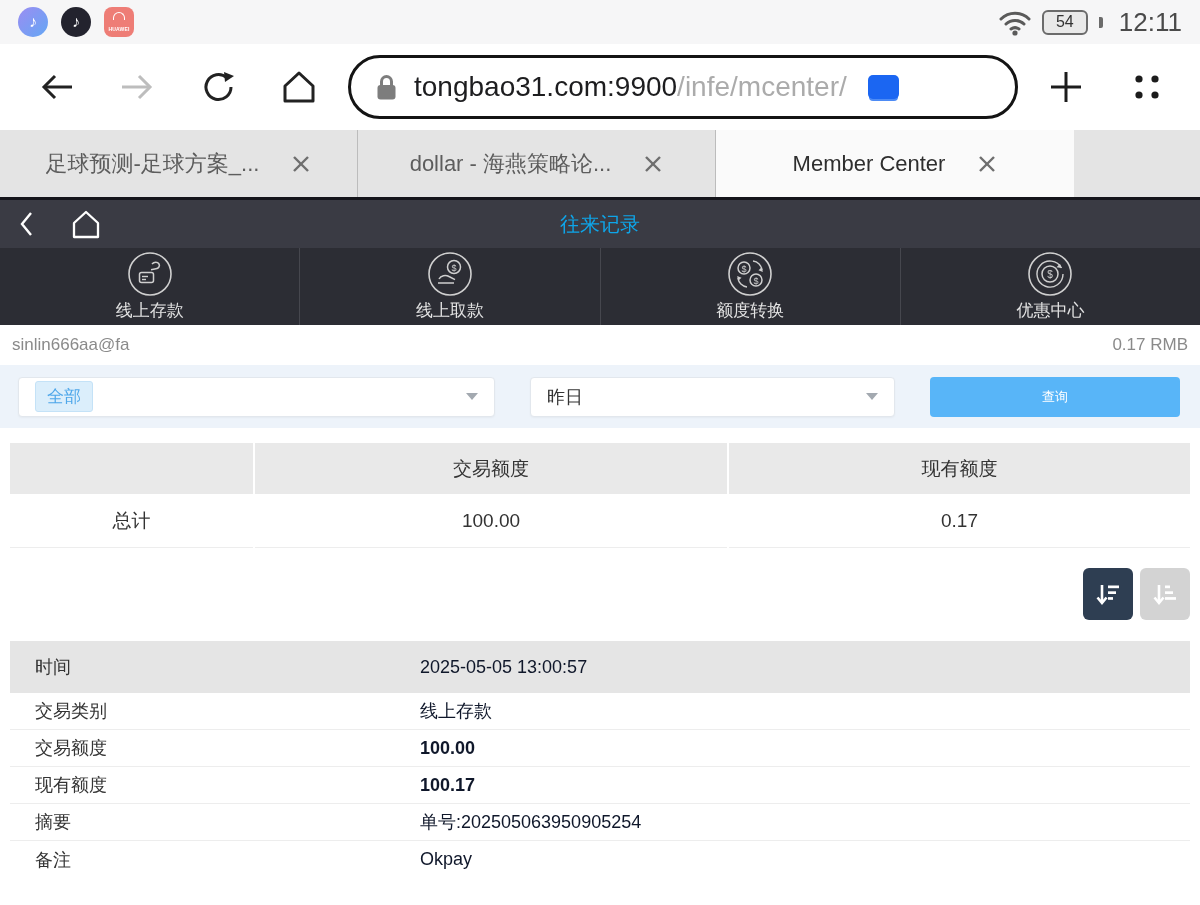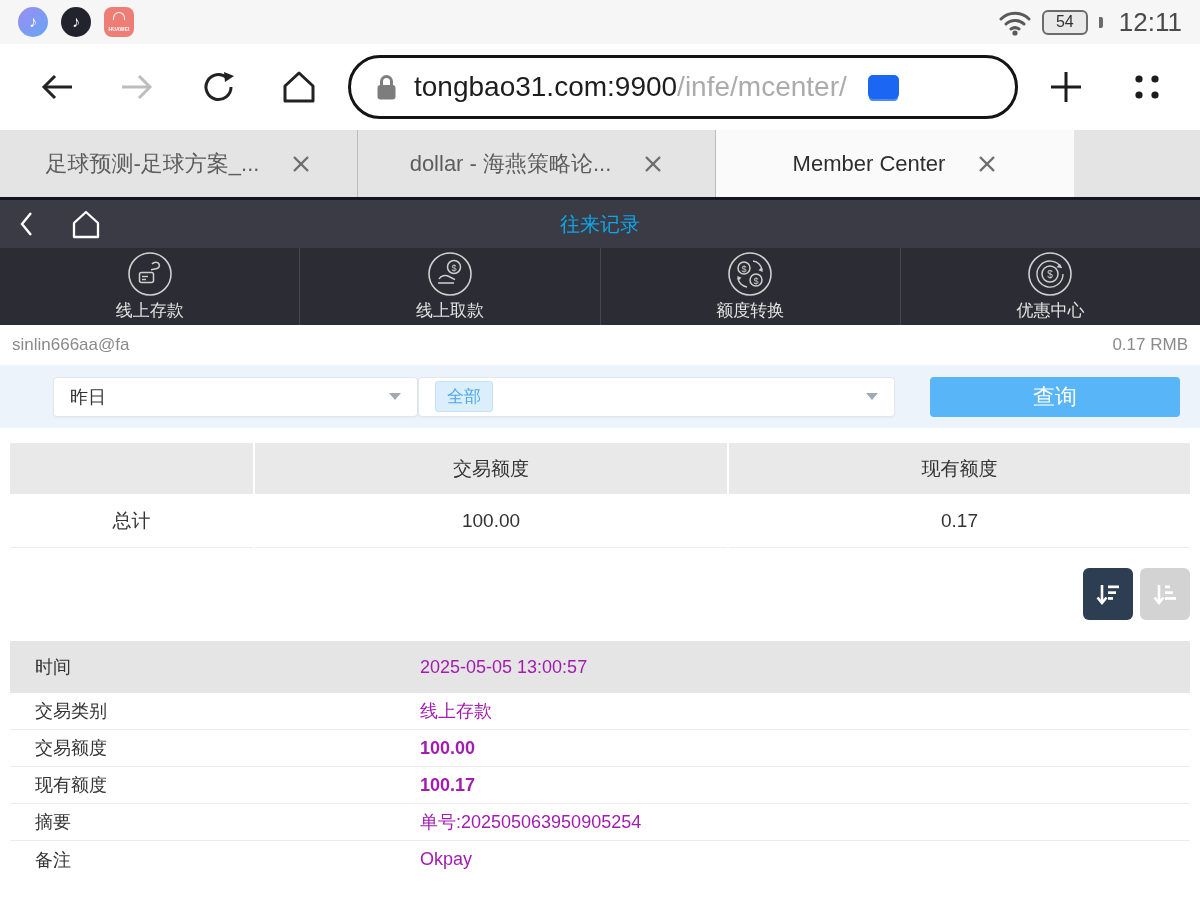--- a/index.html
+++ b/index.html
@@ -77,21 +77,21 @@
     display:flex; align-items:center; padding:0 16px; cursor:pointer;
     box-shadow:0 1px 2px rgba(0,0,0,.04); }
   .sel-type { width:477px; }
   .sel-date { width:365px; margin-left:35px; }
   .tag { background:#dbeefb; border:1px solid #c4e2f7; color:#4ea7ea; font-size:17px;
     border-radius:3px; padding:3px 11px; }
   .sel-text { font-size:18px; color:#333; }
   .caret { margin-left:auto; width:0; height:0; border-left:6px solid transparent;
     border-right:6px solid transparent; border-top:7px solid #a3a9b0; }
   .query-btn { width:250px; height:40px; margin-left:35px; background:#58b5f8;
-    border:none; border-radius:4px; color:#fff; font-size:22px; cursor:pointer; }
+    border:none; border-radius:4px; color:#fff; font-size:13px; cursor:pointer; }
 
   
   .summary-table { margin:15px 10px 0; }
   .st-row { display:grid; grid-template-columns:243px 472px 1fr; column-gap:2px; }
   .st-head .st-cell { background:#e9e9e9; height:51px; }
   .st-cell { display:flex; align-items:center; justify-content:center; font-size:19px; color:#333; }
   .st-body .st-cell { background:#fff; height:54px; border-bottom:1px solid #ededed; }
 
   
   .sort-toolbar { margin:20px 10px 0; display:flex; justify-content:flex-end; gap:7px; }
@@ -100,21 +100,21 @@
   .sort-desc { background:#2e3e52; }
   .sort-asc { background:#d3d3d3; }
 
   
   .detail-table { margin:21px 10px 0; }
   .dt-row { display:flex; align-items:center; background:#fff; height:37px;
     border-bottom:1px solid #ededed; }
   .dt-row.hdr { background:#e5e5e5; height:52px; border-bottom:none; }
   .dt-row:last-child { border-bottom:none; }
   .dt-label { width:410px; padding-left:25px; font-size:18px; color:#333; }
-  .dt-value { flex:1; font-size:18px; color:#a21caf; }
+  .dt-value { flex:1; font-size:18px; color:#0f172a; }
   .dt-value.bold { font-weight:bold; }
 
   svg { display:block; }
 </style>
 </head>
 <body>
 
 <div class="status-bar">
   <div class="sb-left">
     <div class="app-ico app-music">
@@ -313,26 +313,26 @@
     <span class="qn-label">优惠中心</span>
   </div>
 </div>
 
 <div class="account-bar">
   <span>sinlin666aa@fa</span>
   <span>0.17 RMB</span>
 </div>
 
 <div class="filter-bar">
+  <div class="select-box sel-type">
+    <span class="tag">全部</span>
+    <span class="caret"></span>
+  </div>
   <div class="select-box sel-date">
     <span class="sel-text">昨日</span>
-    <span class="caret"></span>
-  </div>
-  <div class="select-box sel-type">
-    <span class="tag">全部</span>
     <span class="caret"></span>
   </div>
   <button class="query-btn">查询</button>
 </div>
 
 <div class="summary-table">
   <div class="st-row st-head">
     <div class="st-cell"></div>
     <div class="st-cell">交易额度</div>
     <div class="st-cell">现有额度</div>

